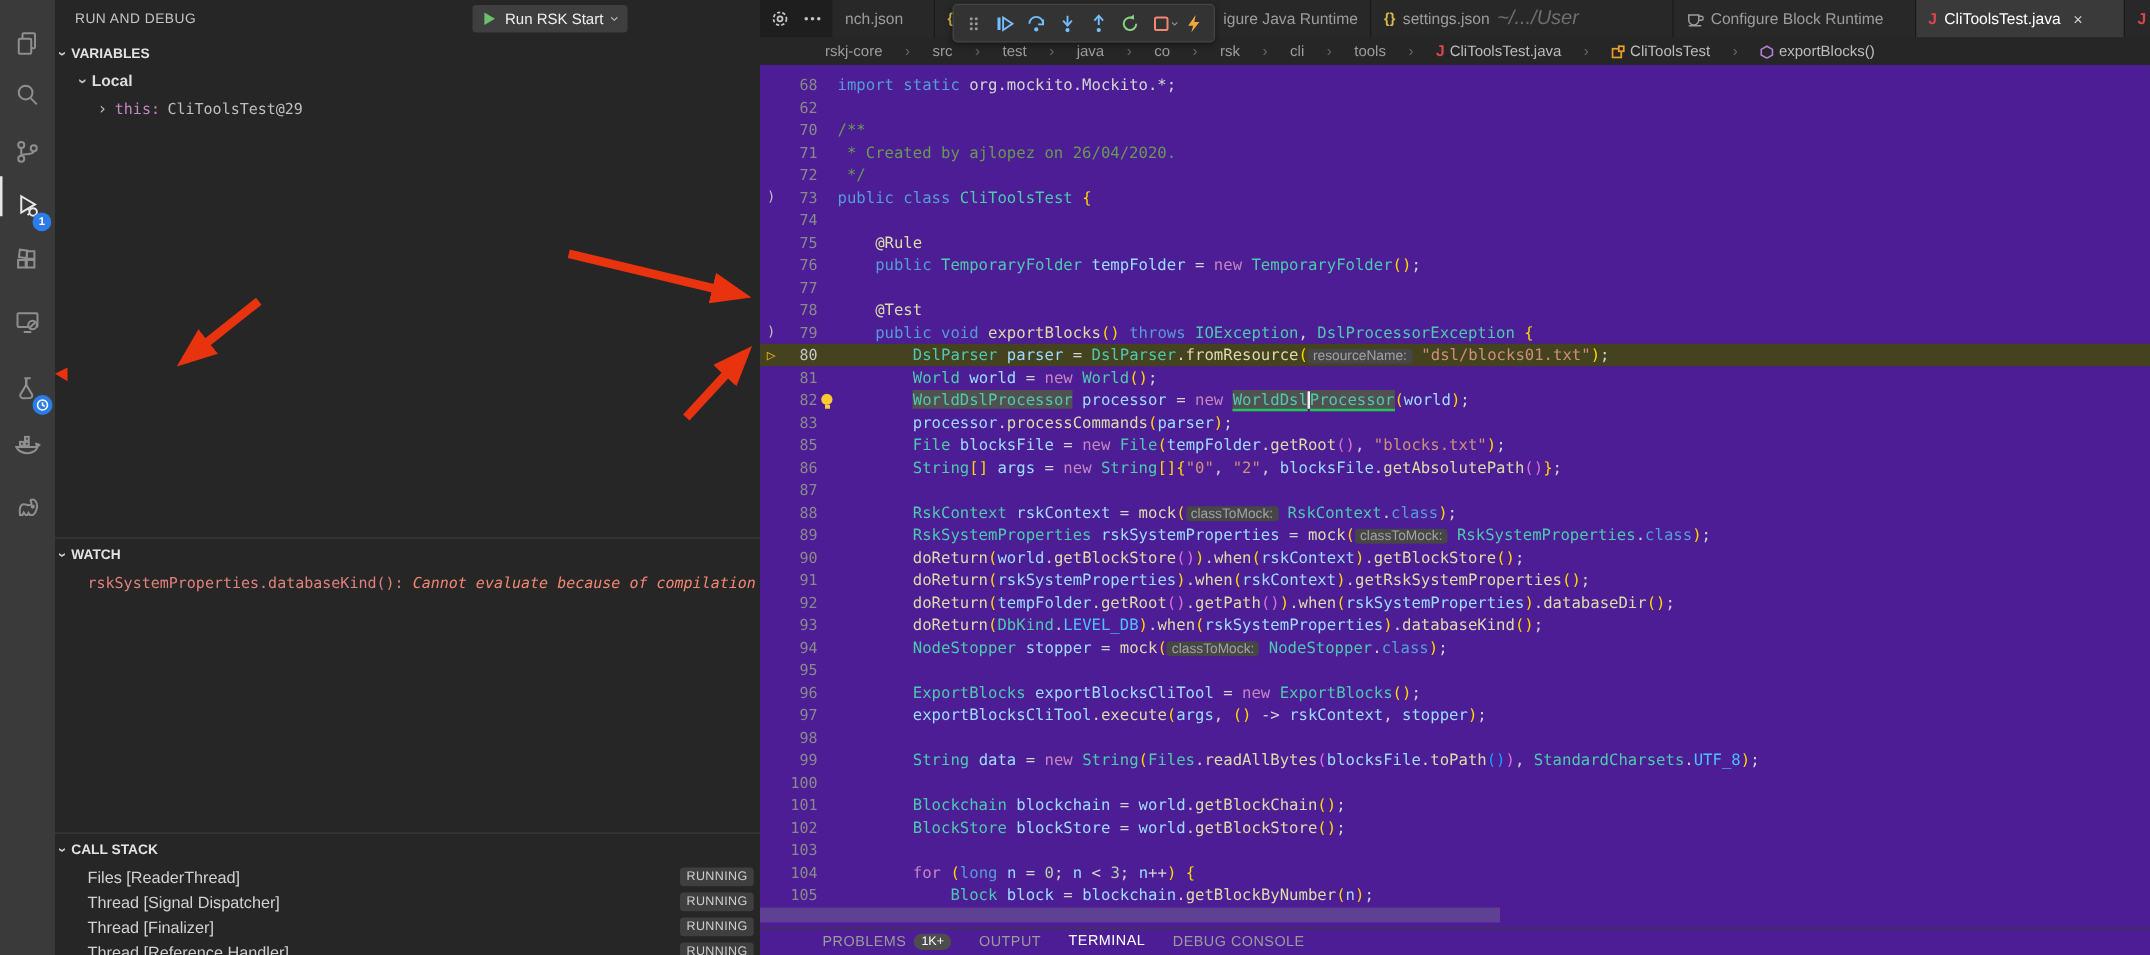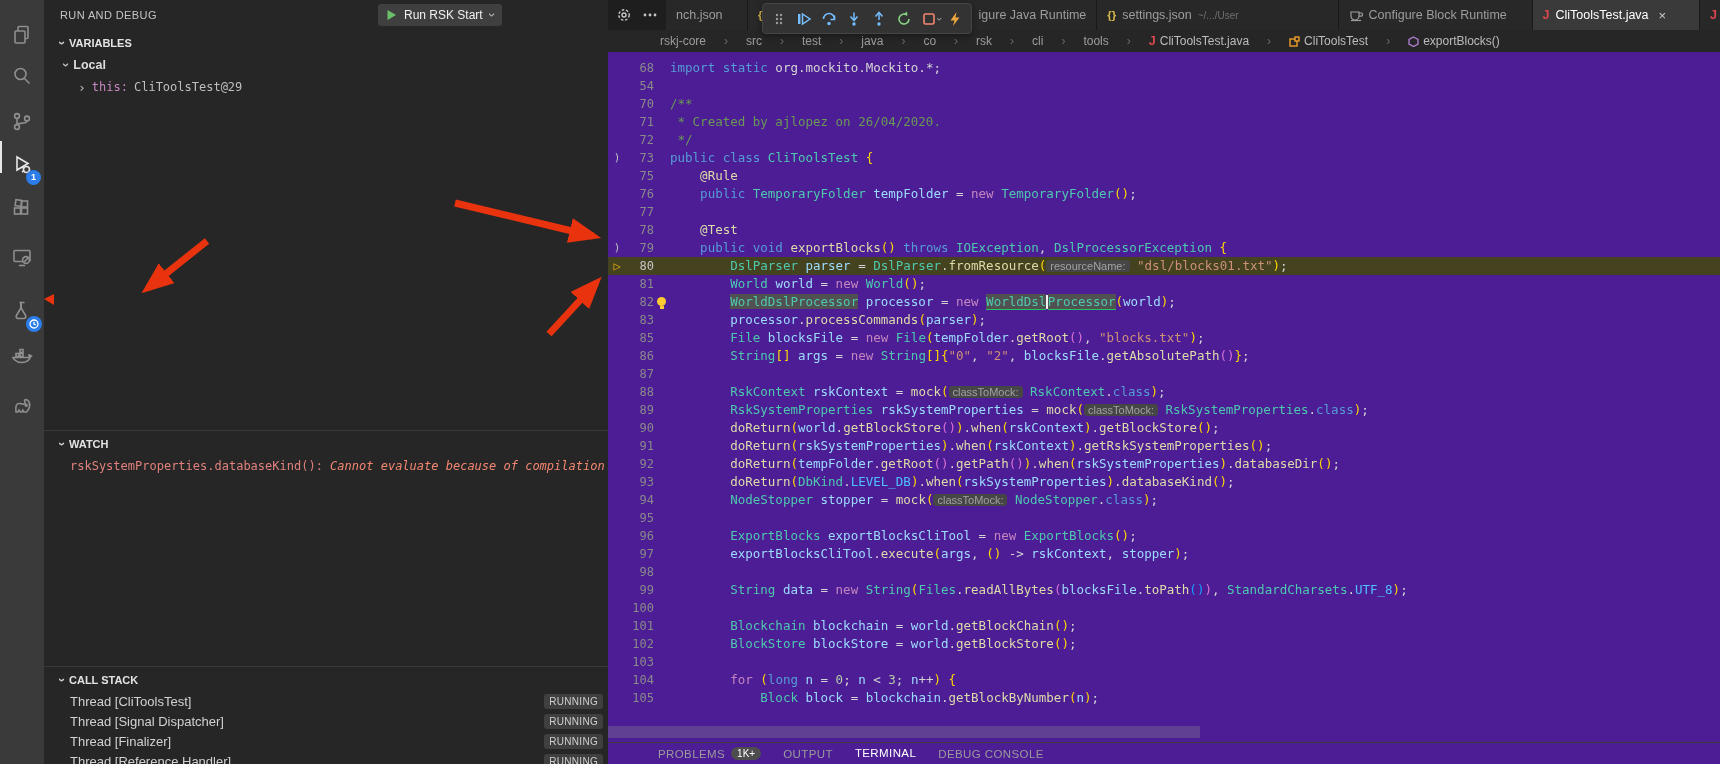--- a/index.html
+++ b/index.html
@@ -16,21 +16,21 @@
             background:#2b7de9;display:flex;align-items:center;justify-content:center;}
   .ab-indicator{position:absolute;left:0;top:141px;width:2px;height:32px;background:#e7e7e7;}
   
   #sidebar{position:absolute;left:44px;top:0;width:564px;height:764px;background:#262626;border-right:1px solid #1b1b1b;}
   .sb-header{position:absolute;left:0;top:0;width:100%;height:30px;}
   .sb-title{position:absolute;left:16px;top:9px;font-size:11px;color:#c5c5c5;letter-spacing:.4px;}
   .run-btn{position:absolute;left:334px;top:4px;height:22px;background:#3f3f3f;border-radius:3px;
            display:flex;align-items:center;padding:0 8px;gap:7px;cursor:pointer;}
   .run-btn .lbl{font-size:12px;color:#f0f0f0;}
   .chev-d{display:inline-block;transform:rotate(90deg);color:#bdbdbd;font-size:13px;line-height:10px;}
-  .sec-h{display:flex;align-items:center;gap:5px;height:22px;padding-left:16px;font-size:11px;font-weight:bold;color:#e3e3e3;}
+  .sec-h{display:flex;align-items:center;gap:5px;height:22px;padding-left:4px;font-size:11px;font-weight:bold;color:#e3e3e3;}
   .sec-h .chev-d{font-size:12px;color:#cfcfcf;}
   .sec-vars{position:absolute;left:0;top:32px;width:100%;}
   .scope-row{display:flex;align-items:center;gap:5px;height:22px;padding-left:20px;font-size:12.5px;font-weight:bold;color:#dcdcde;}
   .var-row{display:flex;align-items:center;gap:6px;height:22px;padding-left:34px;
            font-family:"DejaVu Sans Mono",monospace;font-size:12px;}
   .tw2{color:#bdbdbd;font-size:13px;}
   .vname{color:#c586c0;} .vval{color:#bfbfbf;}
   .sec-watch{position:absolute;left:0;top:430px;width:100%;border-top:1px solid #3a3a3a;padding-top:2px;}
   .watch-row{height:22px;padding-left:26px;white-space:nowrap;overflow:hidden;
              font-family:"DejaVu Sans Mono",monospace;font-size:12px;line-height:22px;}
@@ -41,21 +41,21 @@
   .badge-running{background:#3f3f3f;color:#cfcfcf;font-size:10px;padding:2px 5px;border-radius:3px;letter-spacing:.3px;}
   
   #tabstrip{position:absolute;left:608px;top:0;width:1112px;height:30px;background:#1e1e1e;display:flex;align-items:stretch;}
   .strip-icons{display:flex;align-items:center;gap:10px;padding:0 8px;flex:0 0 26px;}
   .tab{display:flex;align-items:center;gap:6px;padding:0 10px;border-right:1px solid #191919;
        background:#282828;color:#9d9d9d;font-size:12.5px;white-space:nowrap;overflow:hidden;box-sizing:border-box;cursor:pointer;}
   .tab.active{background:#3a3a3a;color:#ffffff;}
   .tab .spacer{flex:1;}
   .jicon{color:#d9464d;font-weight:bold;font-size:12.5px;font-family:"Liberation Sans",sans-serif;}
   .braces{color:#d7ba4a;font-weight:bold;font-size:11.5px;}
-  .tab .detail{color:#6f6f6f;font-size:10px;}
+  .tab .detail{color:#6f6f6f;font-size:16px;font-style:italic;}
   .tab .close{color:#cfcfcf;font-size:13px;margin-left:4px;}
   
   #dbgbar{position:absolute;left:762px;top:3px;height:29px;background:#333333;border:1px solid #454545;
           border-radius:4px;display:flex;align-items:center;padding:0 4px;gap:2px;z-index:20;box-shadow:0 2px 6px rgba(0,0,0,.4);}
   .dbtn{width:23px;height:24px;display:flex;align-items:center;justify-content:center;cursor:pointer;border-radius:3px;}
   .dbtn svg{display:block;}
   .stop-chev{color:#9d9d9d;font-size:11px;margin-left:-4px;}
   
   #crumbs{position:absolute;left:608px;top:30px;width:1112px;height:22px;background:#262626;
           display:flex;align-items:center;padding-left:52px;font-size:12px;color:#9d9d9d;gap:18px;box-sizing:border-box;}
@@ -71,21 +71,21 @@
   .gut-deco{flex:0 0 16px;position:relative;}
   .code{flex:1;overflow:hidden;}
   .bulb{position:absolute;left:3px;top:4px;width:9px;height:9px;border-radius:50%;background:#fdc931;}
   .bulb:after{content:"";position:absolute;left:2.5px;bottom:-3px;width:4px;height:3px;background:#fdc931;}
   .tk{color:#d4d4d4;}
   .kw{color:#569cd6;} .ctl{color:#c586c0;} .type{color:#4ec9b0;} .fn{color:#dcdcaa;}
   .var{color:#9cdcfe;} .str{color:#ce9178;} .num{color:#b5cea8;} .cmt{color:#6a9955;}
   .pln{color:#d4d4d4;} .b1{color:#ffd700;} .b2{color:#da70d6;} .b3{color:#179fff;}
   .const{color:#4fc1ff;} .ann{color:#dcdcaa;}
   .inlay{background:#464646;color:#a2a2a2;border-radius:3px;padding:0 4px;font-size:11px;font-family:"Liberation Sans",sans-serif;}
-  .hl{background:#515151;} .hlu{background:#515151;border-bottom:1px solid #22c55e;}
+  .hl{background:#515151;} .hlu{background:#515151;border-bottom:6px solid #22c55e;}
   .caret{display:inline-block;width:1.5px;height:14px;background:#f2f2f2;vertical-align:text-bottom;}
   #hscroll{position:absolute;left:608px;top:726px;width:592px;height:12px;background:rgba(140,140,140,0.32);z-index:5;}
   
   #panel{position:absolute;left:608px;top:742px;width:1112px;height:22px;background:#4c1d95;border-top:1px solid #3d3d3d;
          display:flex;align-items:center;gap:22px;padding-left:50px;box-sizing:border-box;z-index:6;}
   .ptab{display:flex;align-items:center;gap:6px;font-size:11.5px;color:#9b9b9b;letter-spacing:.4px;height:100%;cursor:pointer;}
   .ptab.active{color:#ffffff;border-bottom:1px solid #e7e7e7;}
   .pbadge{background:#4d4d4d;color:#ffffff;font-size:10px;padding:1px 6px;border-radius:8px;letter-spacing:0;}
   
   #arrows{position:absolute;left:0;top:0;width:1720px;height:764px;pointer-events:none;z-index:99;}
@@ -209,21 +209,21 @@
       </div>
     </div>
 
     <div class="sec-stack">
       <div class="sec-h">
         <span class="chev-d">›</span>
         <span>CALL STACK</span>
       </div>
       <div id="threads">
           <div class="thread-row">
-            <span>Thread [CliToolsTest]</span>
+            <span>Files [ReaderThread]</span>
             <span class="grow"></span>
             <span class="badge-running">RUNNING</span>
           </div>
           <div class="thread-row">
             <span>Thread [Signal Dispatcher]</span>
             <span class="grow"></span>
             <span class="badge-running">RUNNING</span>
           </div>
           <div class="thread-row">
             <span>Thread [Finalizer]</span>
@@ -373,25 +373,26 @@
       <span style="display: inline-flex; align-items: center; gap: 4px;">
         <svg width="11" height="11">
           <path d="M5.5 1 L10 3.5 V8 L5.5 10.5 L1 8 V3.5 Z" fill="none" stroke="#b180d7" stroke-width="1.3"></path>
         </svg>
         <span class="file">exportBlocks()</span>
       </span>
     </div>
 
   <div id="editor">
       <div class="row"><span class="gut-fold"></span><span class="gut-num">68</span><span class="gut-deco"></span><span class="code"><span class="tk kw">import</span><span class="tk pln"> </span><span class="tk kw">static</span><span class="tk pln"> org.mockito.Mockito.*;</span></span></div>
-      <div class="row"><span class="gut-fold"></span><span class="gut-num">54</span><span class="gut-deco"></span><span class="code"></span></div>
+      <div class="row"><span class="gut-fold"></span><span class="gut-num">62</span><span class="gut-deco"></span><span class="code"></span></div>
       <div class="row"><span class="gut-fold"></span><span class="gut-num">70</span><span class="gut-deco"></span><span class="code"><span class="tk cmt">/**</span></span></div>
       <div class="row"><span class="gut-fold"></span><span class="gut-num">71</span><span class="gut-deco"></span><span class="code"><span class="tk cmt"> * Created by ajlopez on 26/04/2020.</span></span></div>
       <div class="row"><span class="gut-fold"></span><span class="gut-num">72</span><span class="gut-deco"></span><span class="code"><span class="tk cmt"> */</span></span></div>
       <div class="row"><span class="gut-fold">)</span><span class="gut-num">73</span><span class="gut-deco"></span><span class="code"><span class="tk kw">public</span><span class="tk pln"> </span><span class="tk kw">class</span><span class="tk pln"> </span><span class="tk type">CliToolsTest</span><span class="tk pln"> </span><span class="tk b1">{</span></span></div>
+      <div class="row"><span class="gut-fold"></span><span class="gut-num">74</span><span class="gut-deco"></span><span class="code"></span></div>
       <div class="row"><span class="gut-fold"></span><span class="gut-num">75</span><span class="gut-deco"></span><span class="code"><span class="tk pln">    </span><span class="tk ann">@Rule</span></span></div>
       <div class="row"><span class="gut-fold"></span><span class="gut-num">76</span><span class="gut-deco"></span><span class="code"><span class="tk pln">    </span><span class="tk kw">public</span><span class="tk pln"> </span><span class="tk type">TemporaryFolder</span><span class="tk pln"> </span><span class="tk var">tempFolder</span><span class="tk pln"> = </span><span class="tk ctl">new</span><span class="tk pln"> </span><span class="tk type">TemporaryFolder</span><span class="tk b1">()</span><span class="tk pln">;</span></span></div>
       <div class="row"><span class="gut-fold"></span><span class="gut-num">77</span><span class="gut-deco"></span><span class="code"></span></div>
       <div class="row"><span class="gut-fold"></span><span class="gut-num">78</span><span class="gut-deco"></span><span class="code"><span class="tk pln">    </span><span class="tk ann">@Test</span></span></div>
       <div class="row"><span class="gut-fold">)</span><span class="gut-num">79</span><span class="gut-deco"></span><span class="code"><span class="tk pln">    </span><span class="tk kw">public</span><span class="tk pln"> </span><span class="tk kw">void</span><span class="tk pln"> </span><span class="tk fn">exportBlocks</span><span class="tk b1">()</span><span class="tk pln"> </span><span class="tk kw">throws</span><span class="tk pln"> </span><span class="tk type">IOException</span><span class="tk pln">, </span><span class="tk type">DslProcessorException</span><span class="tk pln"> </span><span class="tk b1">{</span></span></div>
       <div class="row cur"><span class="gut-fold dbg">▷</span><span class="gut-num" style="color: rgb(198, 198, 198);">80</span><span class="gut-deco"></span><span class="code"><span class="tk pln">        </span><span class="tk type">DslParser</span><span class="tk pln"> </span><span class="tk var">parser</span><span class="tk pln"> = </span><span class="tk type">DslParser</span><span class="tk pln">.</span><span class="tk fn">fromResource</span><span class="tk b1">(</span><span class="tk inlay">resourceName:</span><span class="tk pln"> </span><span class="tk str">"dsl/blocks01.txt"</span><span class="tk b1">)</span><span class="tk pln">;</span></span></div>
       <div class="row"><span class="gut-fold"></span><span class="gut-num">81</span><span class="gut-deco"></span><span class="code"><span class="tk pln">        </span><span class="tk type">World</span><span class="tk pln"> </span><span class="tk var">world</span><span class="tk pln"> = </span><span class="tk ctl">new</span><span class="tk pln"> </span><span class="tk type">World</span><span class="tk b1">()</span><span class="tk pln">;</span></span></div>
       <div class="row"><span class="gut-fold"></span><span class="gut-num">82</span><span class="gut-deco"><span class="bulb"></span></span><span class="code"><span class="tk pln">        </span><span class="tk type hl">WorldDslProcessor</span><span class="tk pln"> </span><span class="tk var">processor</span><span class="tk pln"> = </span><span class="tk ctl">new</span><span class="tk pln"> </span><span class="tk type hlu">WorldDsl</span><span class="tk caret"></span><span class="tk type hlu">Processor</span><span class="tk b1">(</span><span class="tk var">world</span><span class="tk b1">)</span><span class="tk pln">;</span></span></div>
       <div class="row"><span class="gut-fold"></span><span class="gut-num">83</span><span class="gut-deco"></span><span class="code"><span class="tk pln">        </span><span class="tk var">processor</span><span class="tk pln">.</span><span class="tk fn">processCommands</span><span class="tk b1">(</span><span class="tk var">parser</span><span class="tk b1">)</span><span class="tk pln">;</span></span></div>
       <div class="row"><span class="gut-fold"></span><span class="gut-num">85</span><span class="gut-deco"></span><span class="code"><span class="tk pln">        </span><span class="tk type">File</span><span class="tk pln"> </span><span class="tk var">blocksFile</span><span class="tk pln"> = </span><span class="tk ctl">new</span><span class="tk pln"> </span><span class="tk type">File</span><span class="tk b1">(</span><span class="tk var">tempFolder</span><span class="tk pln">.</span><span class="tk fn">getRoot</span><span class="tk b2">()</span><span class="tk pln">, </span><span class="tk str">"blocks.txt"</span><span class="tk b1">)</span><span class="tk pln">;</span></span></div>

